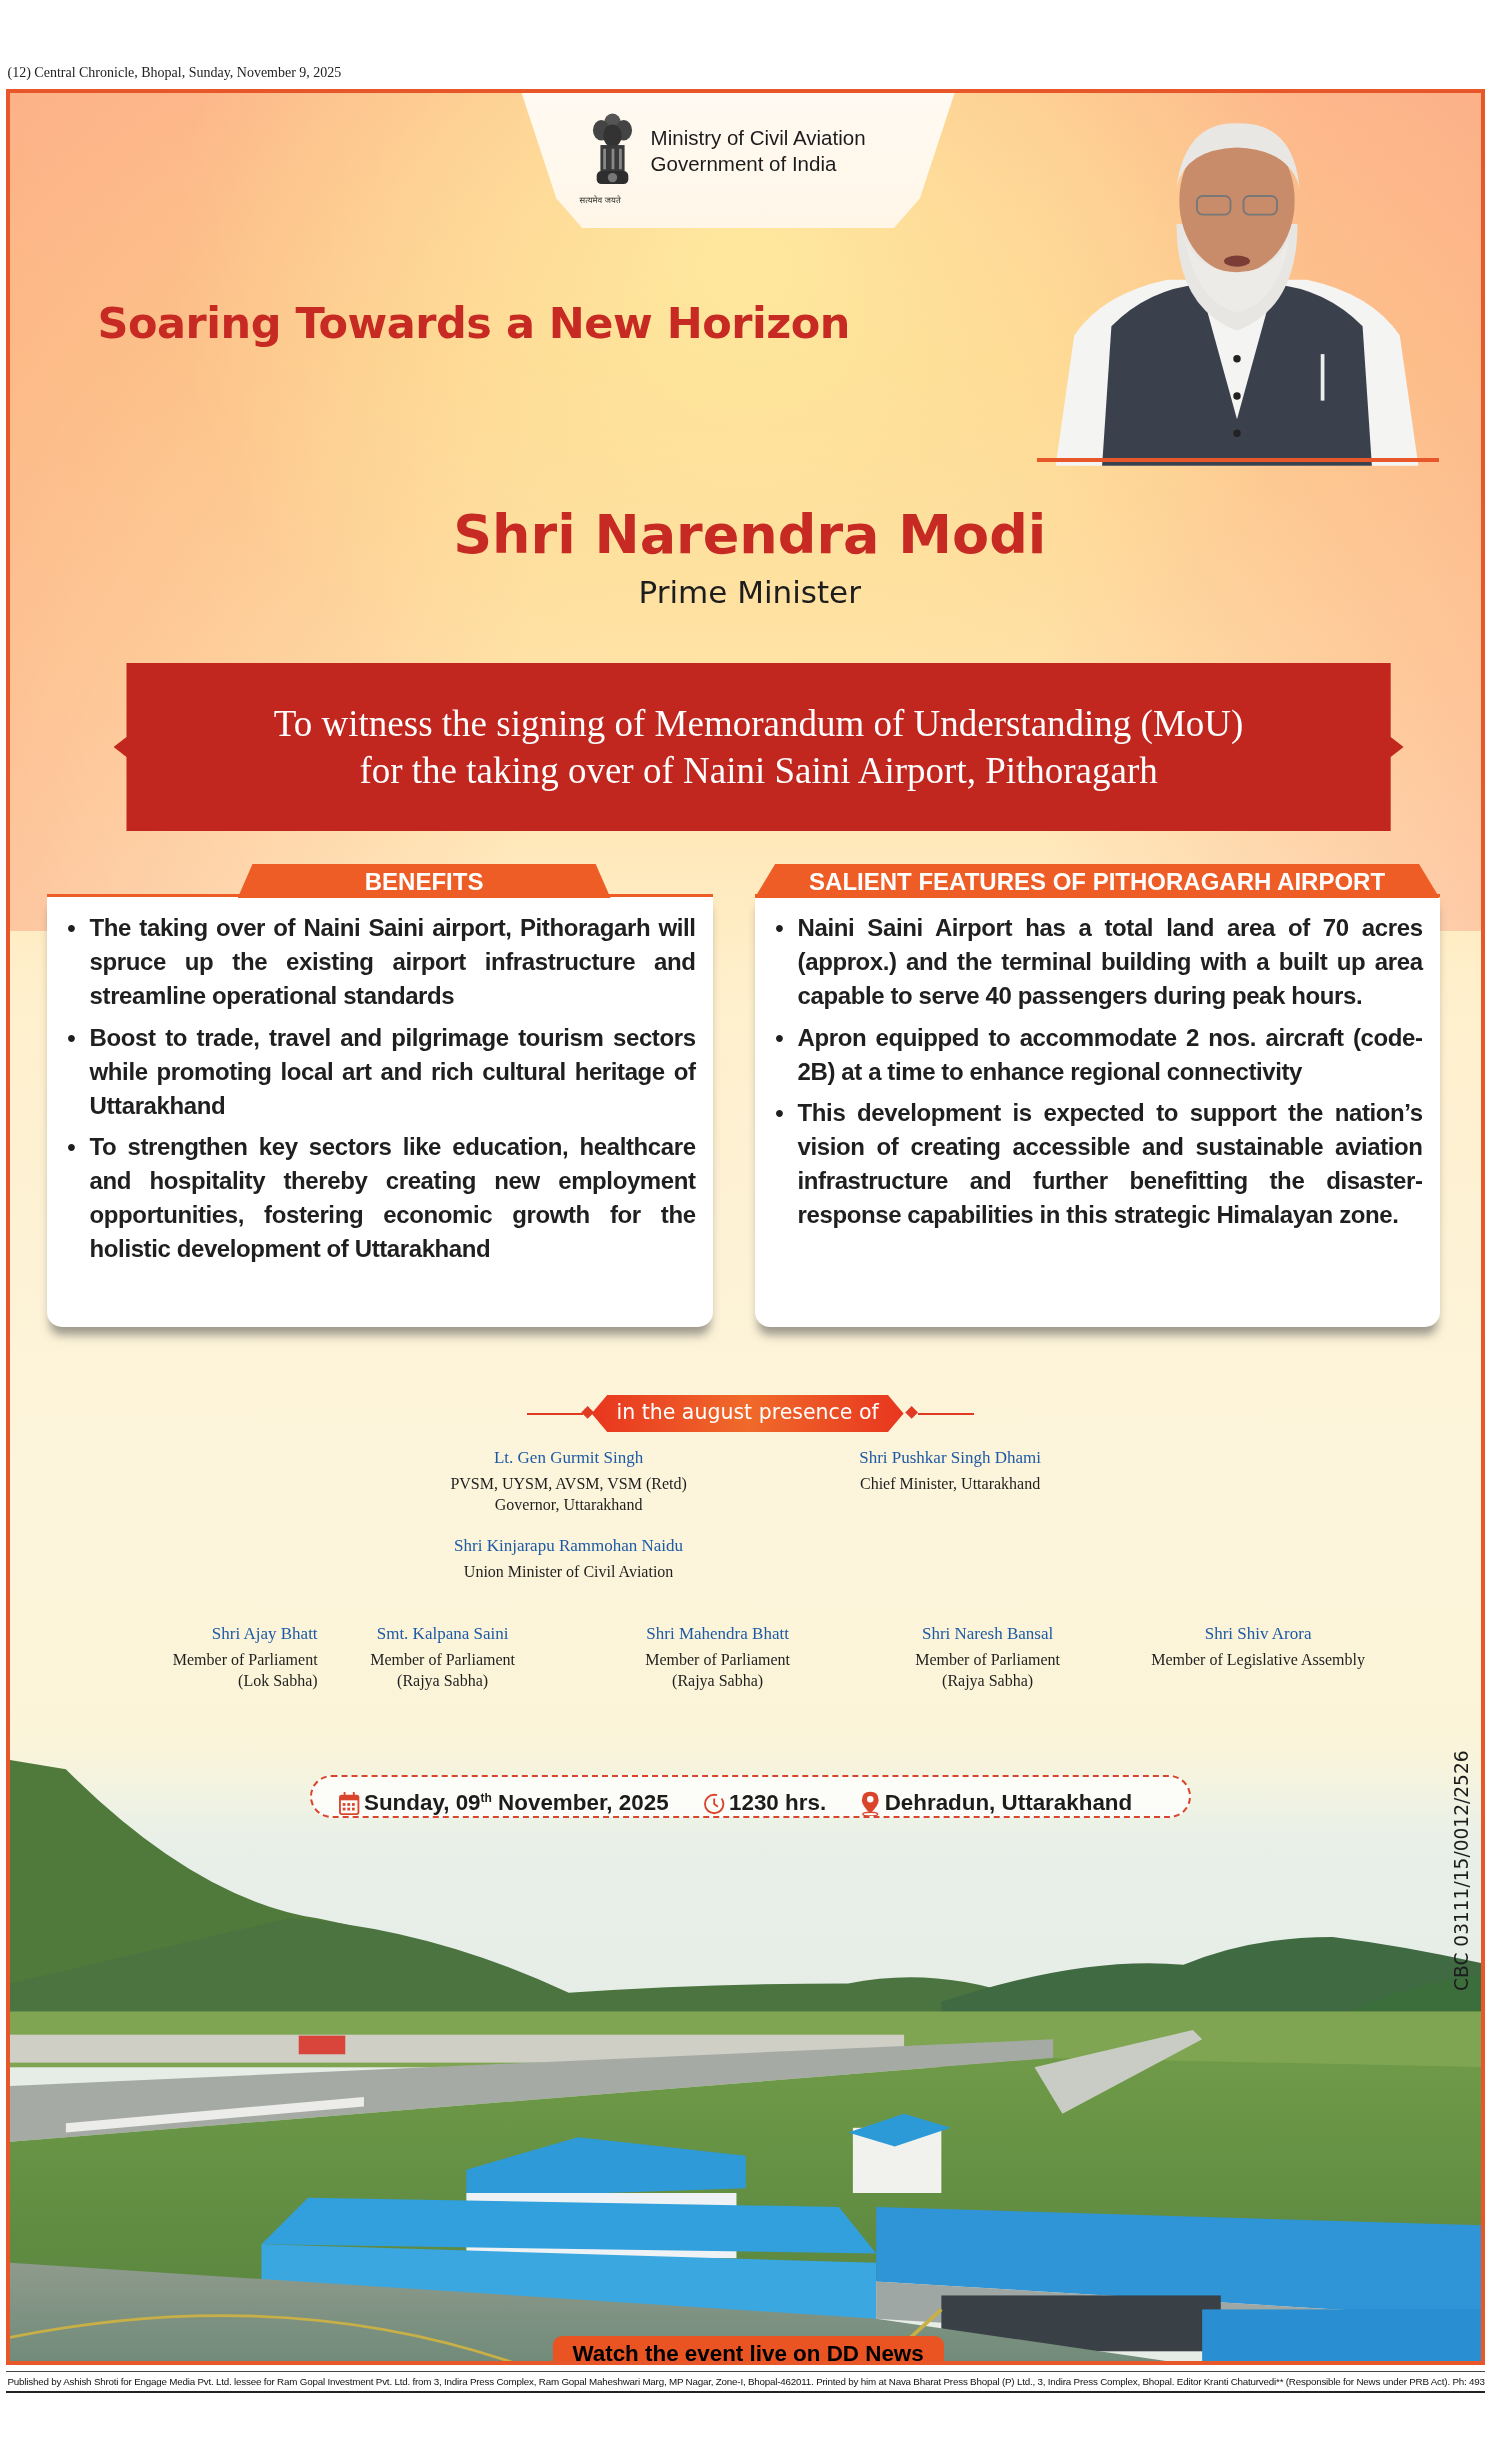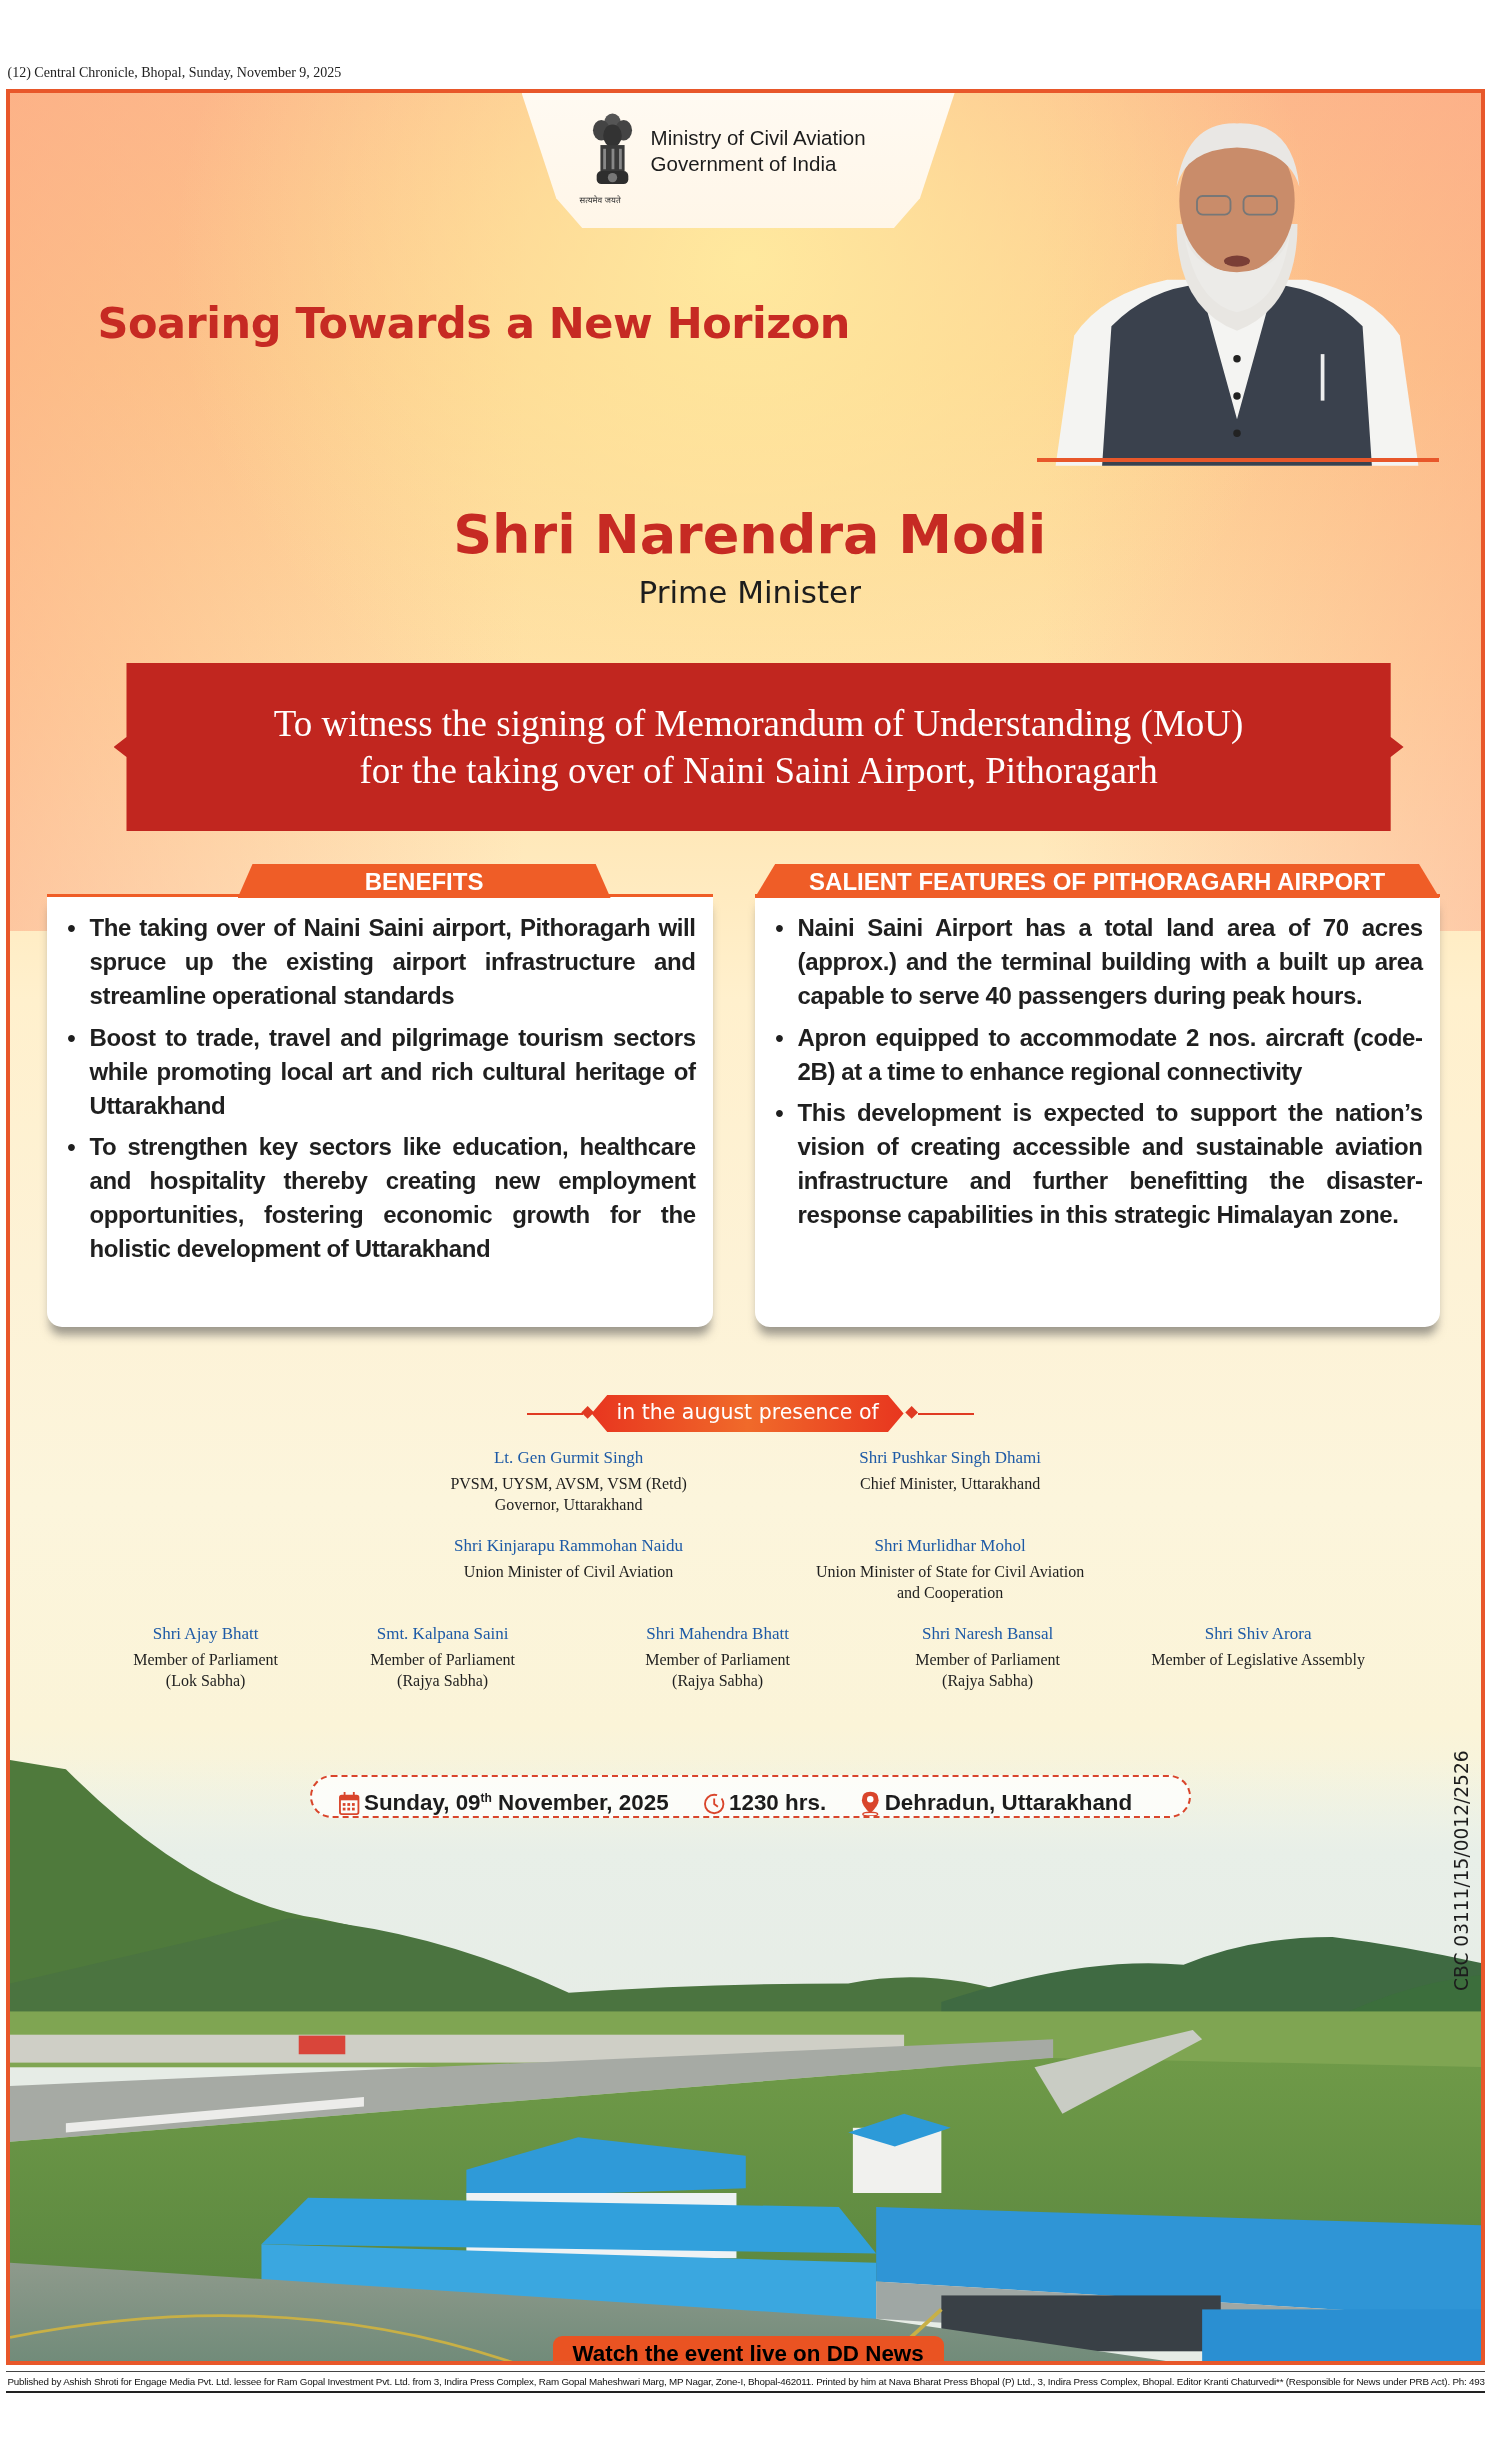--- a/index.html
+++ b/index.html
@@ -160,27 +160,22 @@
     <div class="ds">Governor, Uttarakhand</div>
   </div>
   <div class="dig" style="left:745px; top:1349px; width:391px;">
     <div class="nm">Shri Pushkar Singh Dhami</div>
     <div class="ds">Chief Minister, Uttarakhand</div>
   </div>
   <div class="dig" style="left:345px; top:1437px; width:428px;">
     <div class="nm">Shri Kinjarapu Rammohan Naidu</div>
     <div class="ds">Union Minister of Civil Aviation</div>
   </div>
-  <div class="dig" style="left:745px; top:1437px; width:391px;">
-    <div class="nm">Shri Murlidhar Mohol</div>
-    <div class="ds">Union Minister of State for Civil Aviation</div>
-    <div class="ds">and Cooperation</div>
-  </div>
-
-  <div class="dig" style="left:84px; top:1525px; width:224px;">
+
+  <div class="dig" style="left:84px; top:1525px; width:224px;text-align:right;">
     <div class="nm">Shri Ajay Bhatt</div>
     <div class="ds">Member of Parliament</div>
     <div class="ds">(Lok Sabha)</div>
   </div>
   <div class="dig" style="left:312px; top:1525px; width:242px;">
     <div class="nm">Smt. Kalpana Saini</div>
     <div class="ds">Member of Parliament</div>
     <div class="ds">(Rajya Sabha)</div>
   </div>
   <div class="dig" style="left:573px; top:1525px; width:270px;">

